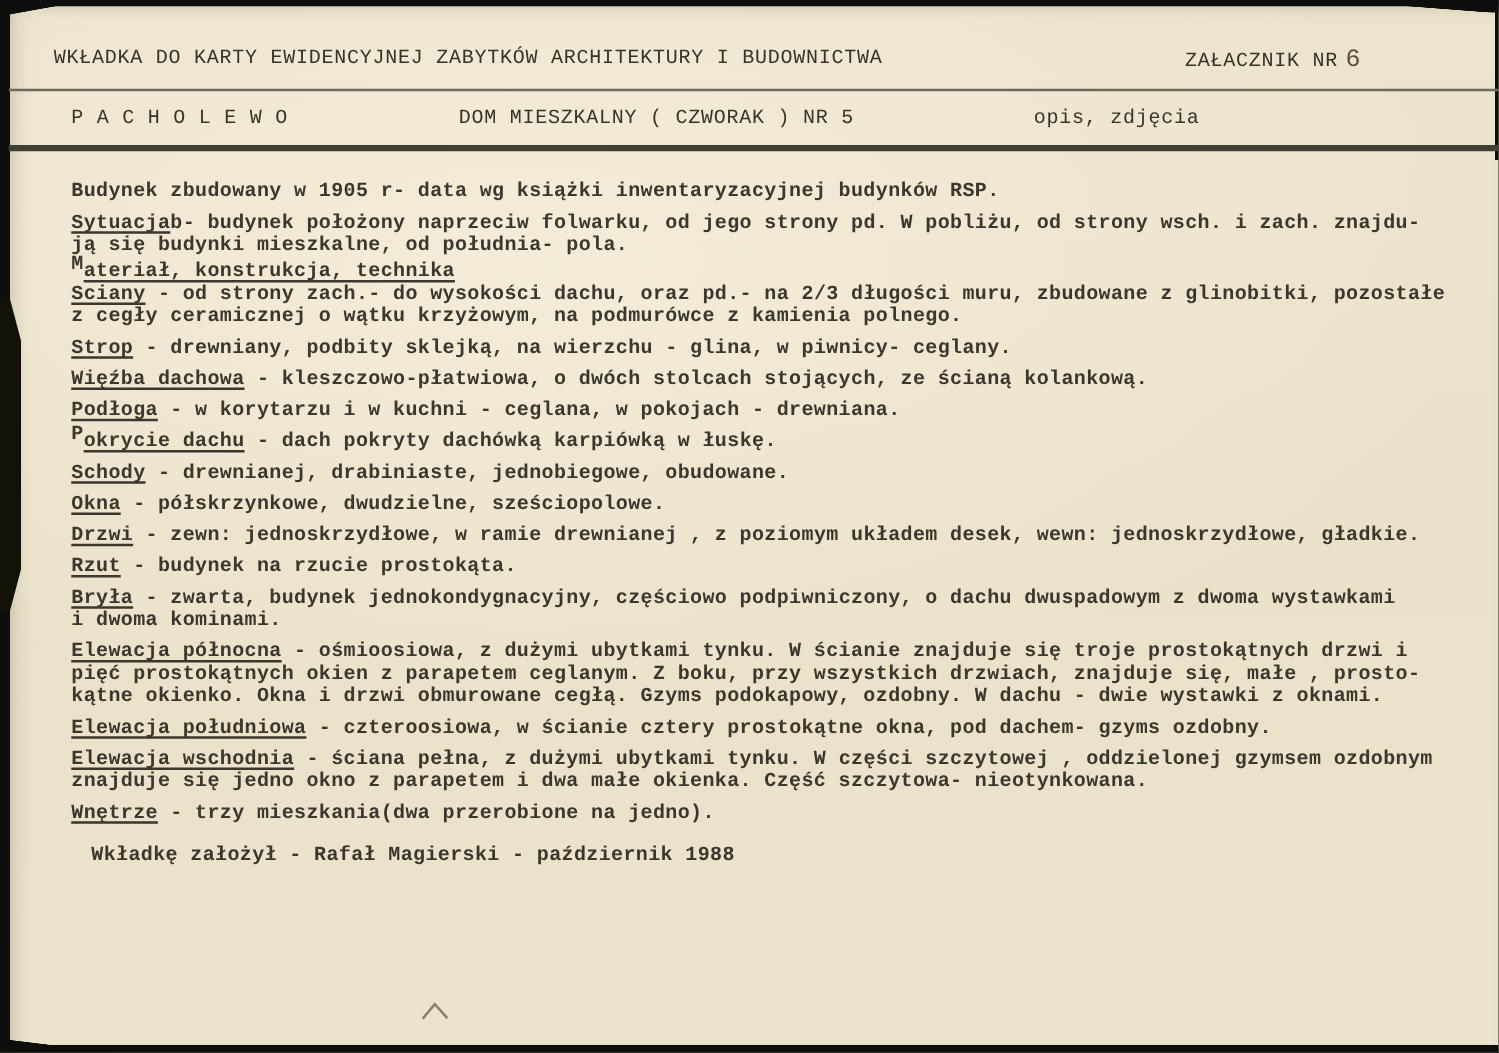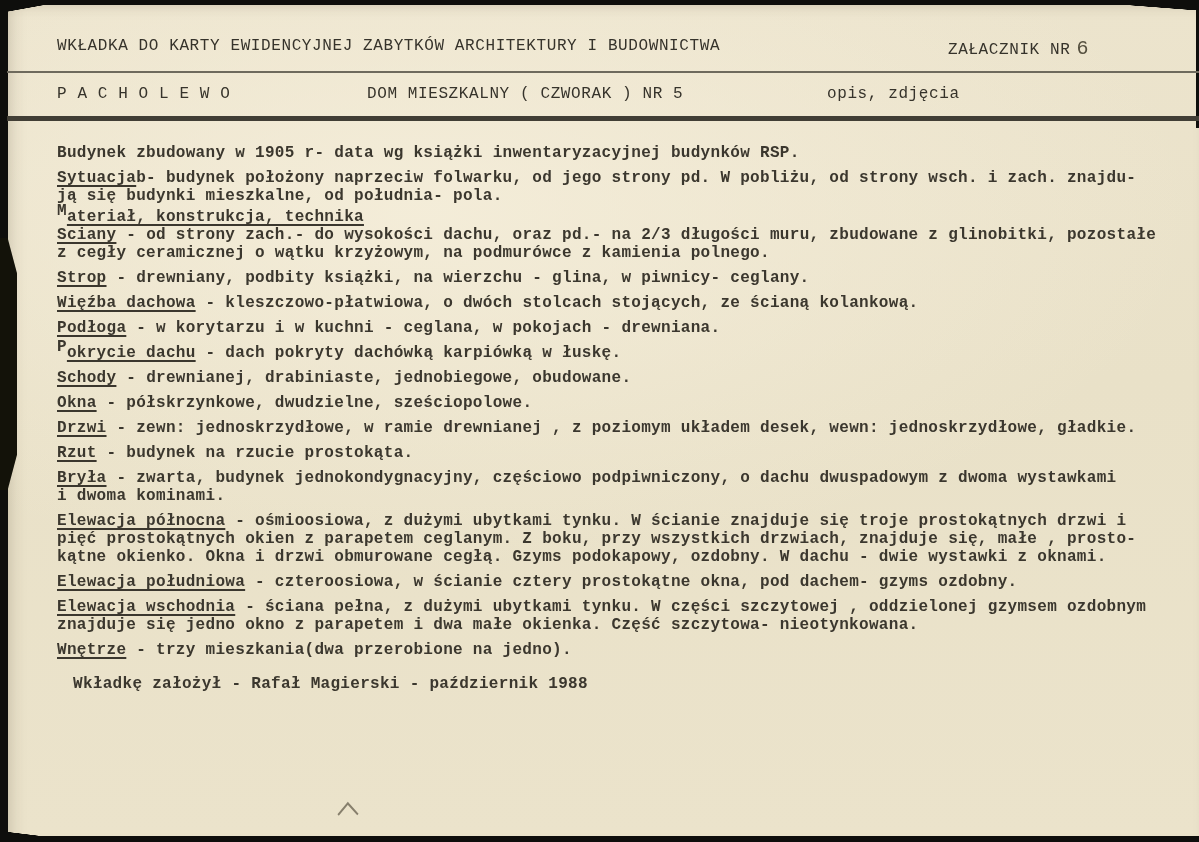--- a/index.html
+++ b/index.html
@@ -23,21 +23,21 @@
     top: 238px; left: 0; width: 17px; height: 252px; background: #131209;
     clip-path: polygon(0 0, 45% 0, 100% 14%, 100% 86%, 45% 100%, 0 100%);
   }
   .corner-tl { top: 0; left: 0; width: 72px; height: 13px; background: linear-gradient(to bottom right, #0e0e0c 49%, rgba(14,14,12,0) 51%); }
   .corner-tr { top: 0; right: 0; width: 130px; height: 10px; background: linear-gradient(to bottom left, #0e0e0c 52%, rgba(14,14,12,0) 54%); }
   .edge-right-top { top: 0; right: 0; width: 3px; height: 128px; }
   .corner-bl { bottom: 0; left: 0; width: 90px; height: 11px; background: linear-gradient(to top right, #0e0e0c 49%, rgba(14,14,12,0) 51%); }
 
   
   .hdr-text { position: absolute; font-size: 16px; letter-spacing: 0.6px; white-space: pre; color: #36332b; }
-  .title        { left: 57px;  top: 37px; }
+  .title        { left: 43px;  top: 37px; }
   .attachment   { left: 948px; top: 37px; }
   .attachment-no { font-size: 20px; color: #55503f; margin-left: 6px; }
   .locality     { left: 57px;  top: 85px; }
   .object-name  { left: 367px; top: 85px; }
   .contents     { left: 827px; top: 85px; }
 
   .rule { position: absolute; left: 7px; right: 0; }
   .rule-thin  { top: 71px;  height: 2px; background: #6e6a5d; }
   .rule-thick { top: 116px; height: 5px; background: #413e35; }
 
@@ -93,21 +93,21 @@
   <div class="rule rule-thick"></div>
 
   <div class="doc-body">
     <div>
         <p class="para"><span class="text">Budynek zbudowany w 1905 r- data wg książki inwentaryzacyjnej budynków RSP.</span></p>
         <p class="para"><span class="term">Sytuacja</span><span class="text">b- budynek położony naprzeciw folwarku, od jego strony pd. W pobliżu, od strony wsch. i zach. znajdu-
 ją się budynki mieszkalne, od południa- pola.</span></p>
         <p class="para gap-sm"><span class="sup">M</span><span class="term">ateriał, konstrukcja, technika</span></p>
         <p class="para gap-none"><span class="term">Sciany</span><span class="text"> - od strony zach.- do wysokości dachu, oraz pd.- na 2/3 długości muru, zbudowane z glinobitki, pozostałe
 z cegły ceramicznej o wątku krzyżowym, na podmurówce z kamienia polnego.</span></p>
-        <p class="para"><span class="term">Strop</span><span class="text"> - drewniany, podbity książki, na wierzchu - glina, w piwnicy- ceglany.</span></p>
+        <p class="para"><span class="term">Strop</span><span class="text"> - drewniany, podbity sklejką, na wierzchu - glina, w piwnicy- ceglany.</span></p>
         <p class="para"><span class="term">Więźba dachowa</span><span class="text"> - kleszczowo-płatwiowa, o dwóch stolcach stojących, ze ścianą kolankową.</span></p>
         <p class="para"><span class="term">Podłoga</span><span class="text"> - w korytarzu i w kuchni - ceglana, w pokojach - drewniana.</span></p>
         <p class="para"><span class="sup">P</span><span class="term">okrycie dachu</span><span class="text"> - dach pokryty dachówką karpiówką w łuskę.</span></p>
         <p class="para"><span class="term">Schody</span><span class="text"> - drewnianej, drabiniaste, jednobiegowe, obudowane.</span></p>
         <p class="para"><span class="term">Okna</span><span class="text"> - półskrzynkowe, dwudzielne, sześciopolowe.</span></p>
         <p class="para"><span class="term">Drzwi</span><span class="text"> - zewn: jednoskrzydłowe, w ramie drewnianej , z poziomym układem desek, wewn: jednoskrzydłowe, gładkie.</span></p>
         <p class="para"><span class="term">Rzut</span><span class="text"> - budynek na rzucie prostokąta.</span></p>
         <p class="para"><span class="term">Bryła</span><span class="text"> - zwarta, budynek jednokondygnacyjny, częściowo podpiwniczony, o dachu dwuspadowym z dwoma wystawkami
 i dwoma kominami.</span></p>
         <p class="para"><span class="term">Elewacja północna</span><span class="text"> - ośmioosiowa, z dużymi ubytkami tynku. W ścianie znajduje się troje prostokątnych drzwi i

